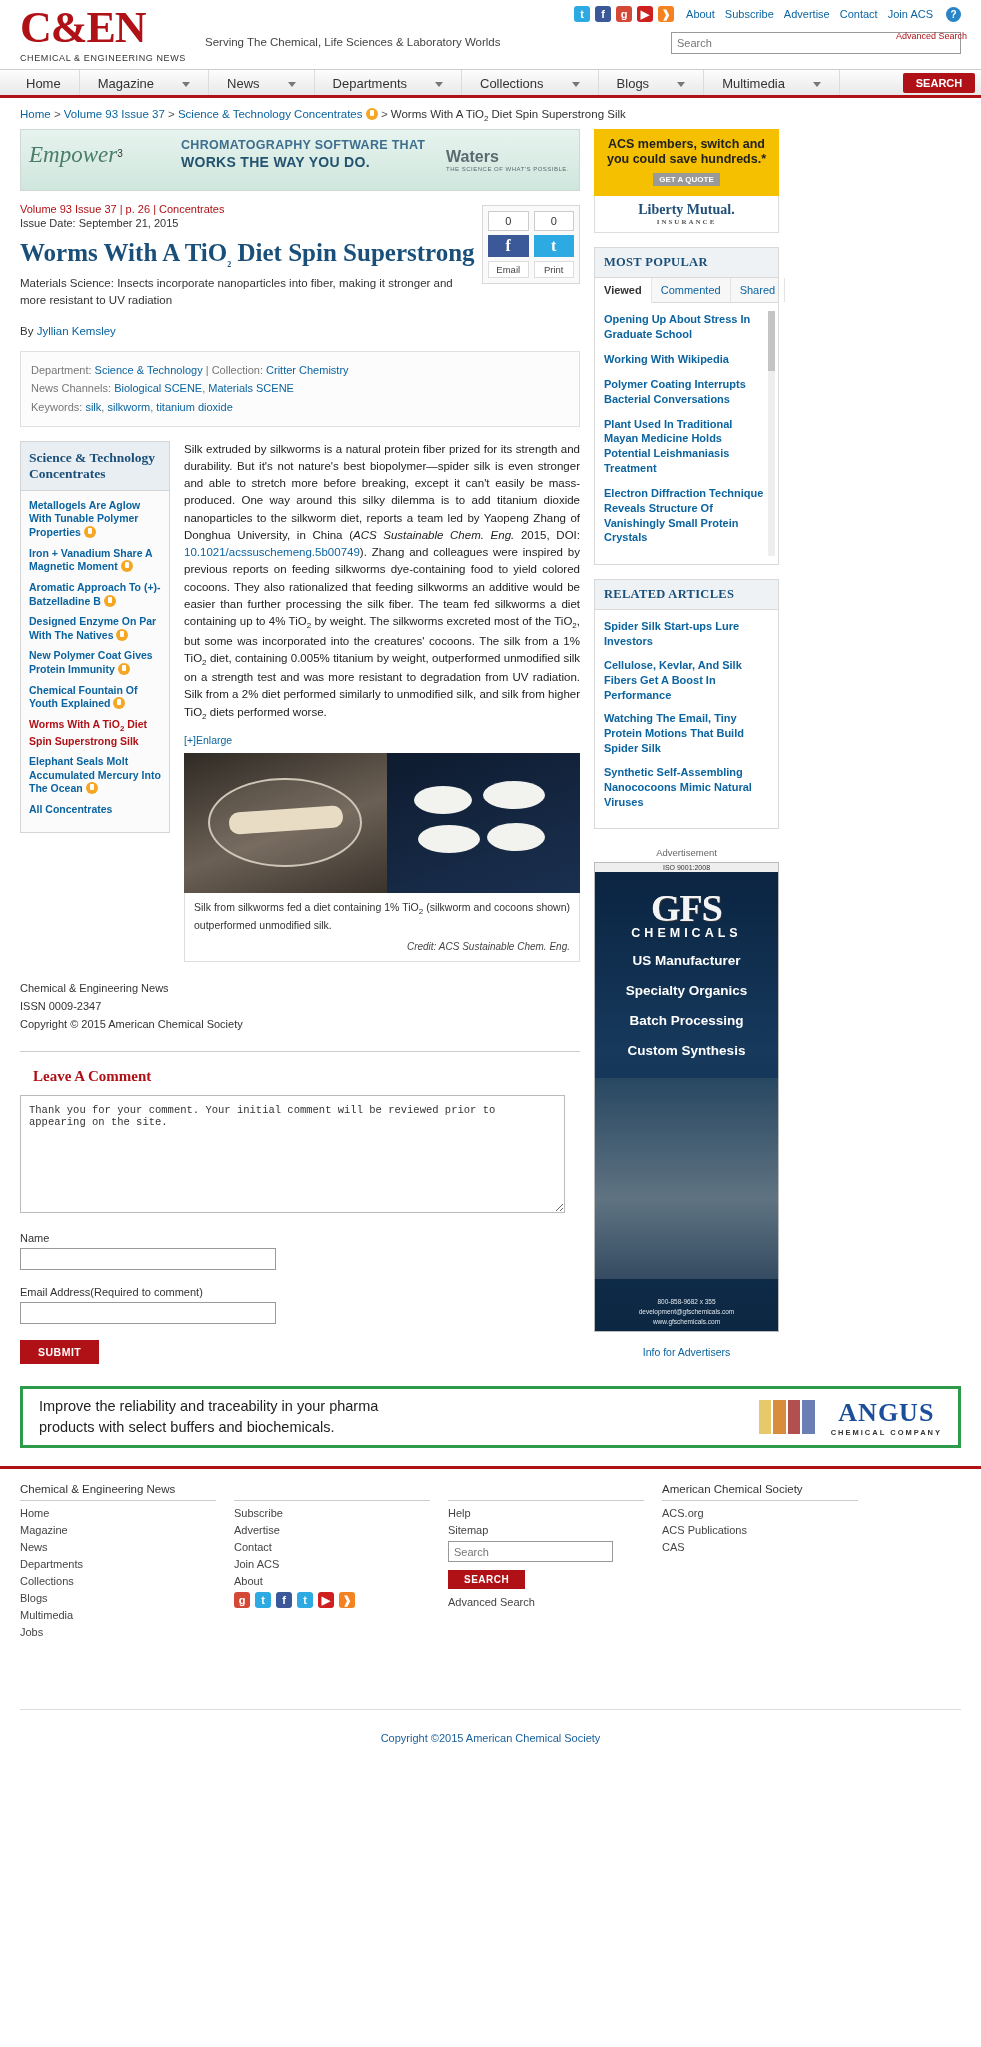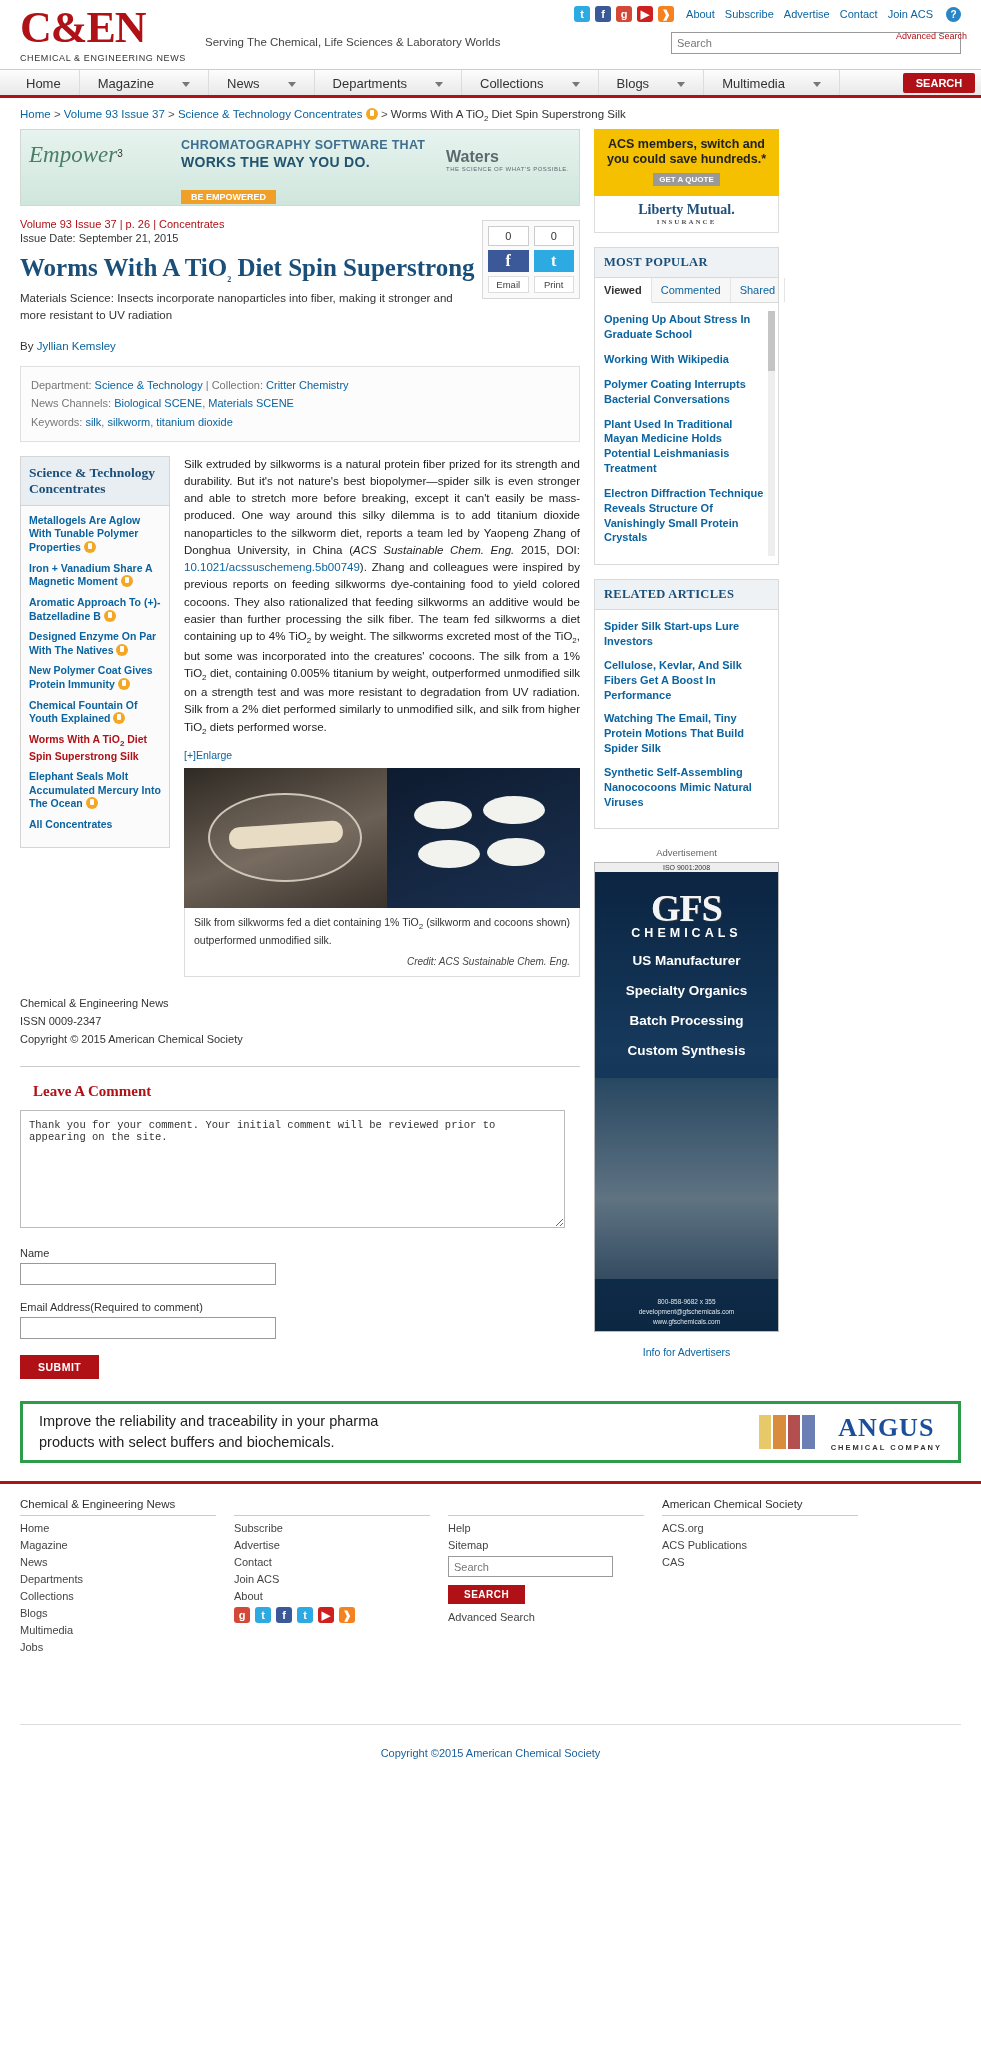--- a/index.html
+++ b/index.html
@@ -47,21 +47,21 @@
   .crumbwrap .sep { color:#555; }
   .lock { display:inline-block; width:12px;height:12px;border-radius:50%; background:#f5a623; position:relative; vertical-align:-2px;}
   .lock:after{content:""; position:absolute; left:4px; top:2px; width:4px;height:6px;background:#fff; border-radius:1px;}
 
   
   .columns { display:flex; padding: 0 20px; gap: 14px; }
   .col-main { width: 560px; }
   .col-side { width: 185px; }
 
   
-  .empower-ad { width:560px; height:77px; background:linear-gradient(180deg,#e7f3ee,#cfe6dd); border:1px solid #cfd8d4; position:relative; overflow:hidden; }
+  .empower-ad { width:560px; height:62px; background:linear-gradient(180deg,#e7f3ee,#cfe6dd); border:1px solid #cfd8d4; position:relative; overflow:hidden; }
   .emp-left { position:absolute; left:8px; top:12px; }
   .emp-logo { font-family:"Liberation Serif",serif; font-size:23px; color:#4a7e6b; font-style:italic;}
   .emp-head { position:absolute; left:160px; top:8px; color:#3f6f8f; font-size:12.5px; font-weight:bold; letter-spacing:.3px;}
   .emp-head2 { position:absolute; left:160px; top:24px; color:#23536f; font-size:14px; font-weight:bold; letter-spacing:.3px;}
   .emp-btn { position:absolute; left:160px; top:60px; background:#f0a028; color:#fff; font-size:9px; font-weight:bold; padding:2px 10px;}
   .emp-water { position:absolute; right:10px; top:18px; color:#5c6a70; font-size:16px; font-weight:bold;}
   .emp-water small { display:block; font-size:6px; font-weight:normal; letter-spacing:.5px;}
 
   
   .side-ad-top { width:185px; }

